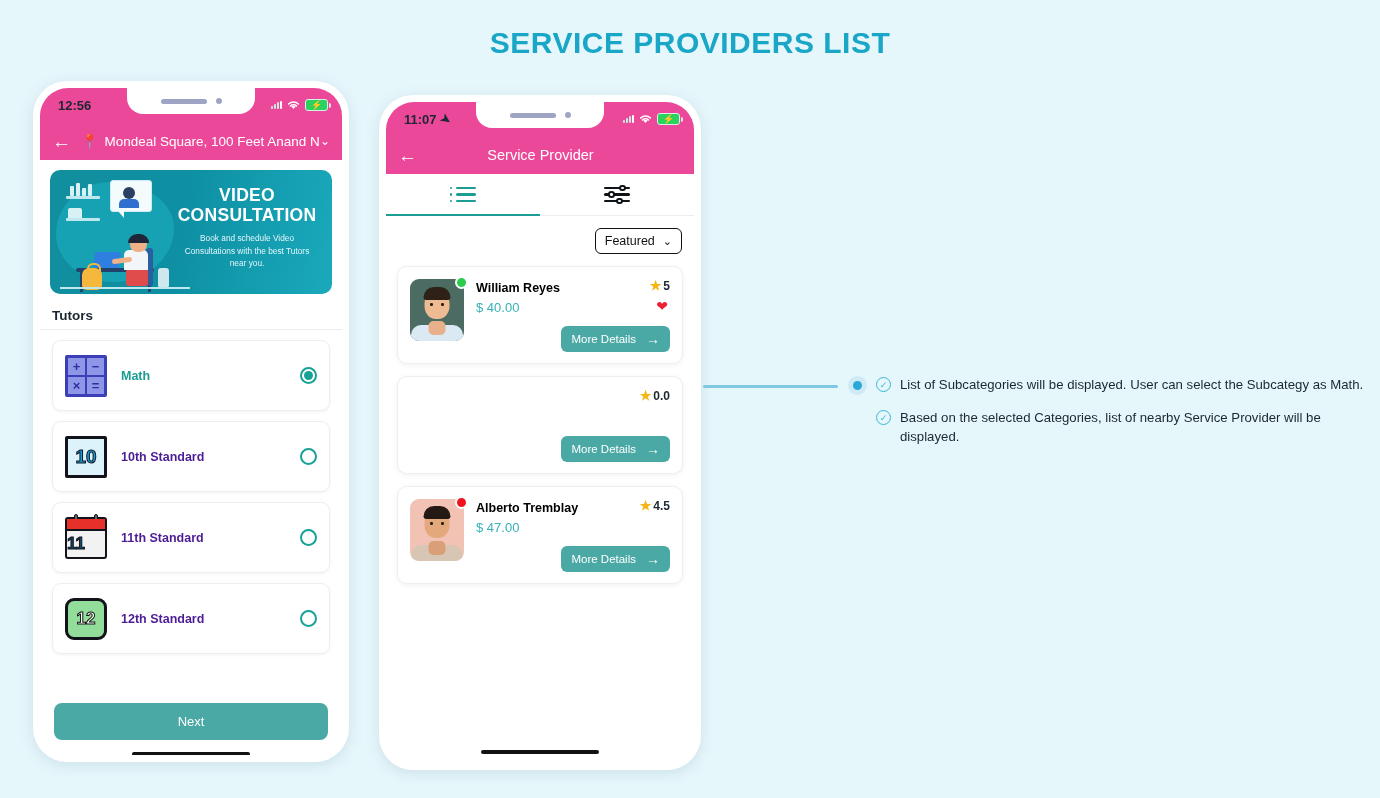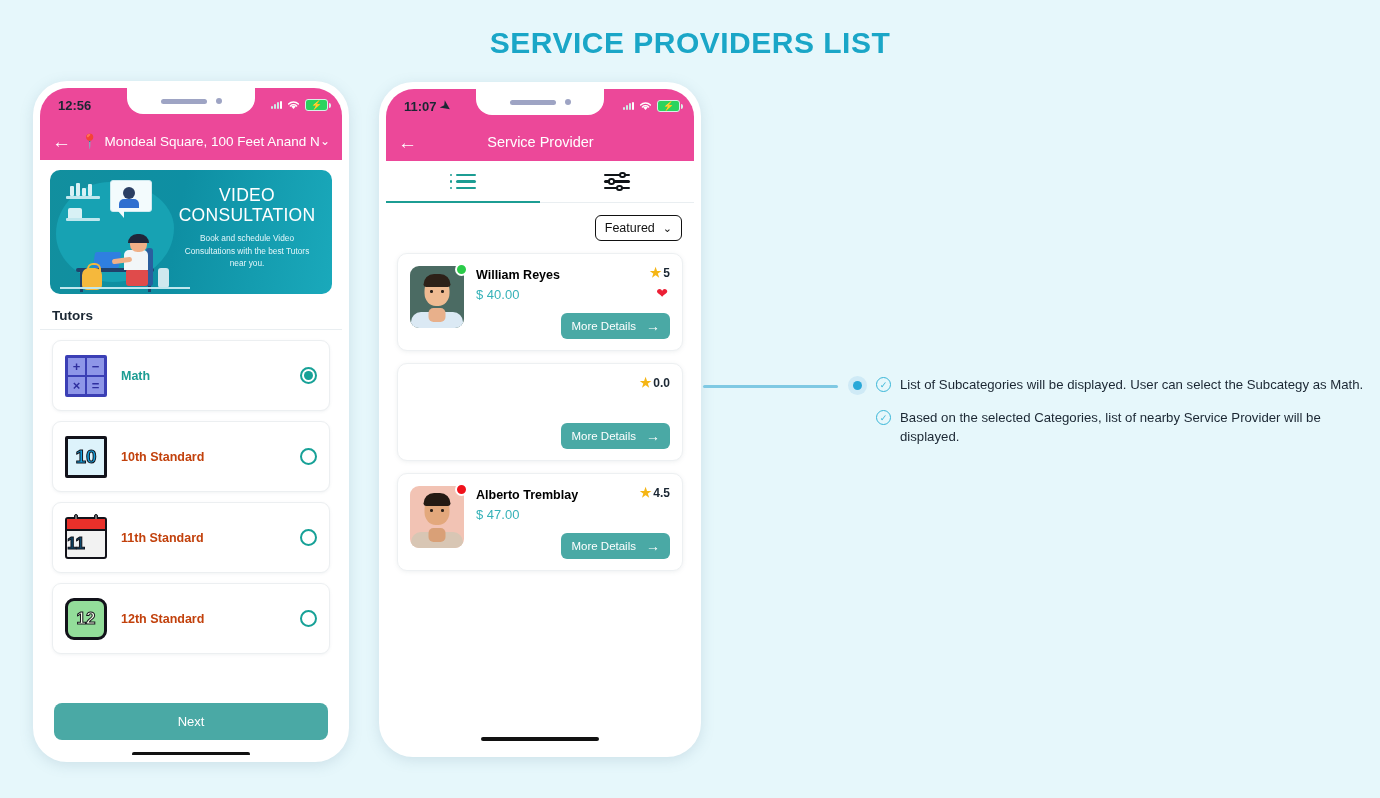--- a/index.html
+++ b/index.html
@@ -28,21 +28,21 @@
     padding: 7px;
   }
   .phone-inner {
     position: relative;
     width: 100%; height: 100%;
     background: #ffffff;
     border-radius: 28px;
     overflow: hidden;
   }
   #phone-left  { left: 33px;  top: 81px; width: 316px; height: 681px; }
-  #phone-right { left: 379px; top: 82px; width: 322px; height: 675px; }
+  #phone-right { left: 379px; top: 95px; width: 322px; height: 675px; }
 
   
   .statusbar {
     position: relative; height: 34px;
     display: flex; align-items: center;
   }
   .statusbar .time {
     font-size: 13px; font-weight: bold; color: #1b2733;
     margin-left: 18px; display: flex; align-items: center; gap: 4px;
   }
@@ -125,37 +125,37 @@
   .kid-body{position:absolute; left:74px; bottom:24px; width:24px;height:20px;background:#f2f6f8;border-radius:5px 5px 0 0;}
   .kid-arm{position:absolute; left:62px; bottom:31px; width:20px;height:5px;background:#f0b088;border-radius:3px; transform: rotate(-8deg);}
   .kid-leg{position:absolute; left:76px; bottom:8px; width:22px;height:17px;background:#e04b4b;border-radius:3px;}
   .chair{position:absolute; left:96px; bottom:8px; width:7px;height:38px;background:#2a5e9e;border-radius:3px;}
   .chair-b{position:absolute; left:88px; bottom:22px; width:14px;height:5px;background:#2a5e9e;border-radius:3px;}
   .bag{position:absolute; left:32px; bottom:4px; width:20px;height:22px;background:#f5b83c;border-radius:7px 7px 5px 5px;}
   .bag:after{content:""; position:absolute; left:5px;top:-5px;width:10px;height:9px;border:2.5px solid #f5b83c;border-bottom:0;border-radius:6px 6px 0 0;}
   .bottle{position:absolute; left:108px; bottom:6px; width:11px;height:20px;background:#cfe8ee;border-radius:3px;}
   .floor{position:absolute; left:10px; bottom:5px; width:130px;height:2px;background:#bfe7ee;}
   .banner-text { flex:1; padding: 16px 12px 0 0; text-align:center; }
-  .banner-h1 { color:#ffffff; font-weight:normal; font-size:17.5px; line-height:1.12; letter-spacing:.3px;}
+  .banner-h1 { color:#ffffff; font-weight:bold; font-size:17.5px; line-height:1.12; letter-spacing:.3px;}
   .banner-p { color:#e2f6fa; font-size:8.3px; line-height:1.5; margin-top:7px; padding:0 6px;}
 
   .section-title {
     margin: 14px 0 6px 12px;
     font-size: 13.5px; font-weight: bold; color: #1b2733;
   }
   .divider { height:1px; background:#e9eef1; margin:6px 0 0 0; }
 
   .opt-card {
     margin: 10px 12px 0 12px; height: 71px;
     background:#ffffff; border:1px solid #eceff1; border-radius: 9px;
     box-shadow: 0 1px 3px rgba(120,140,150,.10);
     display:flex; align-items:center; padding: 0 12px;
   }
   .opt-icon { width: 42px; height: 42px; flex: 0 0 42px; position: relative; }
-  .opt-label { margin-left: 14px; font-size: 12.5px; font-weight: bold; color:#c2410c; }
+  .opt-label { margin-left: 14px; font-size: 12.5px; font-weight: bold; color:#4c1d95; }
   .opt-label.sel { color:#1c9d93; }
   .radio {
     margin-left:auto; width:17px;height:17px;border-radius:50%;
     border:2px solid #17a197; display:flex;align-items:center;justify-content:center;
   }
   .radio.on:after { content:""; width:9px;height:9px;border-radius:50%; background:#17a197; }
 
   
   .ic-math { border:2px solid #3b3fb5; background:#8e96e8; border-radius:2px;
              display:grid; grid-template-columns:1fr 1fr; grid-template-rows:1fr 1fr; }

